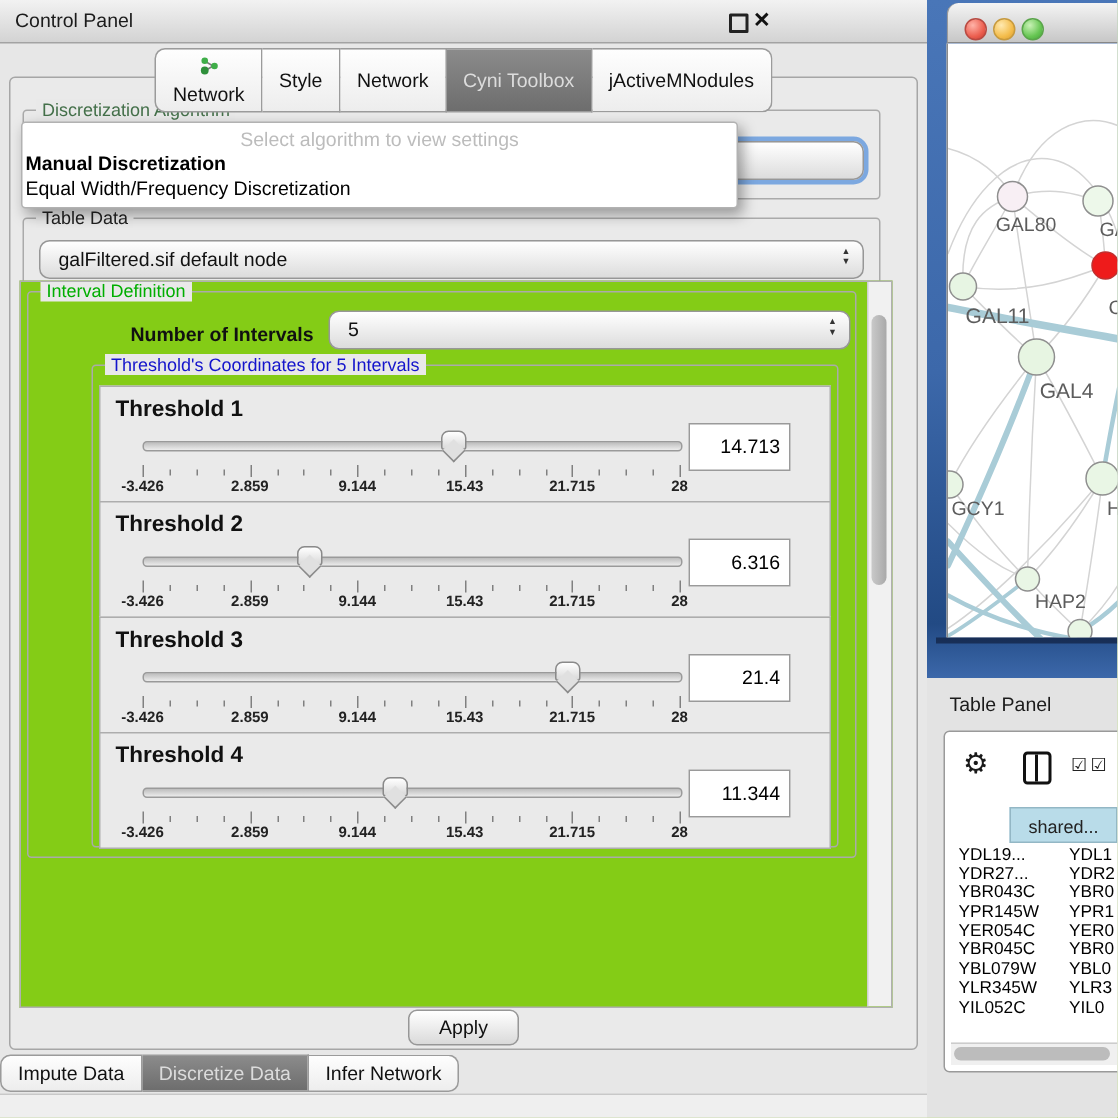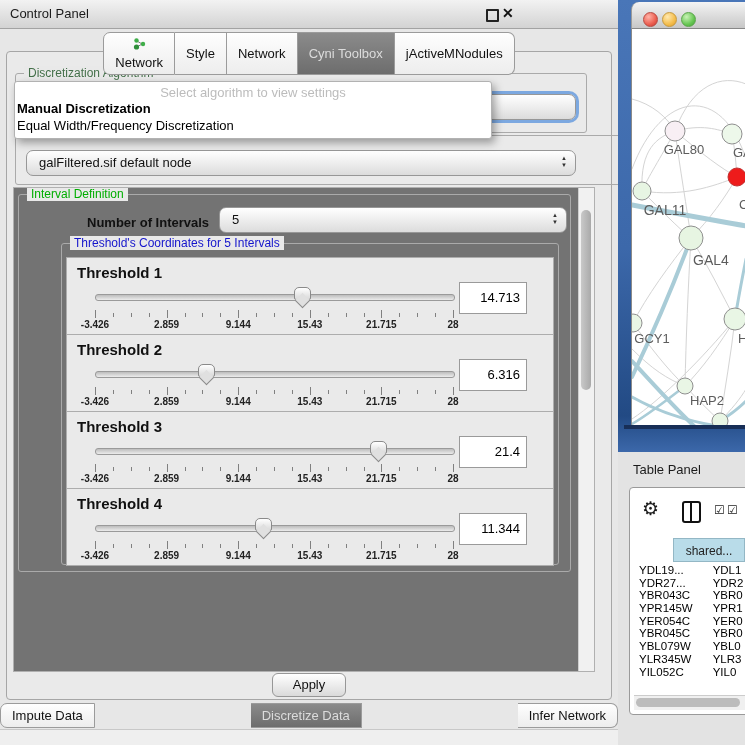--- a/index.html
+++ b/index.html
@@ -29,24 +29,24 @@
   .updown{position:absolute;right:8px;top:4px;display:flex;flex-direction:column;font-size:6px;line-height:7px;color:#333;}
 
   #grp-alg{left:8px;top:21px;width:570px;height:58px;}
   #alg-combo{left:10px;top:20px;width:548px;box-shadow:0 0 0 3px rgba(105,156,222,.85);}
 
   #popup{position:absolute;left:7px;top:29px;width:476px;height:56px;background:#fff;border:1px solid #b2b2b2;border-radius:3px;box-shadow:3px 4px 9px rgba(0,0,0,.35);z-index:50;}
   #popup-hint{text-align:center;color:#bcbcbc;font-size:13px;padding-top:3px;}
   .popup-item{font-size:13px;color:#000;padding:1px 2px 0 2px;line-height:16px;}
   .popup-item.bold{font-weight:bold;}
 
-  #grp-tdata{left:8px;top:83px;width:570px;height:48px;padding-left:44px;}
+  #grp-tdata{left:8px;top:93px;width:570px;height:48px;}
   #tdata-combo{left:10px;top:14px;width:548px;}
 
-  #scrollpane{position:absolute;left:6px;top:135px;width:580px;height:483px;border:1px solid #b0b0b0;background:#737373;overflow:hidden;}
+  #scrollpane{position:absolute;left:6px;top:135px;width:580px;height:483px;border:1px solid #b0b0b0;background:#84cc16;overflow:hidden;}
   #vscroll{position:absolute;right:0;top:0;width:15px;height:100%;background:#f1f1f1;border-left:1px solid #cfcfcf;}
   #vscroll-thumb{position:absolute;left:2px;top:22px;width:10px;height:180px;border-radius:6px;background:linear-gradient(90deg,#c9c9c9,#a9a9a9);}
 
   #grp-interval{left:4px;top:6px;width:551px;height:376px;}
   .grp .grp-label{background:#e9e9e9;}
   #num-label{position:absolute;left:68px;top:20px;font-size:13px;font-weight:bold;color:#111;}
   #num-combo{left:200px;top:12px;width:346px;}
   #grp-thresh{left:42px;top:48px;width:496px;height:320px;}
   #trow-wrap{position:absolute;left:4px;top:14px;right:4px;}
   .trow{position:relative;height:76px;border:1px solid #adadad;margin-top:-1px;background:#eaeaea;}
@@ -64,21 +64,21 @@
   .value-box{position:absolute;right:26px;top:24px;width:60px;height:30px;background:#fff;border:1px solid #9a9a9a;font-size:13px;color:#000;text-align:right;line-height:30px;padding-right:6px;}
 
   #grp-attr{left:4px;top:388px;width:551px;height:150px;}
   #attr-heading{position:absolute;left:30px;top:10px;font-size:13px;font-weight:bold;color:#111;}
   #attr-list{position:absolute;left:36px;top:34px;width:478px;height:80px;background:#fff;border:1px solid #bbb;overflow:hidden;}
   .attr-item{font-size:13px;color:#111;padding-left:16px;line-height:17px;}
   #attr-scroll{position:absolute;right:3px;top:3px;width:10px;height:46px;border-radius:5px;background:#b2b2b2;}
 
   #apply-btn{position:absolute;left:50%;transform:translateX(-50%);top:621px;width:72px;height:22px;background:linear-gradient(#ffffff,#dadada);border:1px solid #979797;border-radius:6px;font-size:13px;color:#111;text-align:center;line-height:21px;}
 
-  #cp-bottom-tabs{position:absolute;left:0;top:703px;width:618px;display:flex;justify-content:space-between;}
+  #cp-bottom-tabs{position:absolute;left:0;top:703px;width:618px;display:flex;justify-content:flex-start;}
   #cp-bottom-strip{position:absolute;left:0;top:729px;width:618px;height:16px;background:#efefef;border-top:1px solid #c8c8c8;}
 
   
   #net-bg{position:absolute;left:618px;top:0;width:127px;height:452px;background:linear-gradient(180deg,#4976b8 0%,#3c68aa 55%,#224a84 92%,#3c68aa 100%);}
   #net-titlebar{position:absolute;left:631px;top:2px;width:114px;height:26px;background:linear-gradient(#f4f4f4,#c7c7c7);border-bottom:1px solid #878787;border-left:1px solid #9a9a9a;border-radius:8px 0 0 0;}
   .light{position:absolute;top:10px;width:13px;height:13px;border-radius:50%;}
   #light-red{left:11px;background:radial-gradient(circle at 35% 30%,#ffb3a8,#ec5f50 60%,#c33a30);border:1px solid #b84a42;}
   #light-yellow{left:30px;background:radial-gradient(circle at 35% 30%,#ffe9b0,#f4bd4c 60%,#d99b2e);border:1px solid #c79a3e;}
   #light-green{left:49px;background:radial-gradient(circle at 35% 30%,#c9f2b6,#67c653 60%,#43a238);border:1px solid #5aa54a;}
   #net-canvas{position:absolute;left:631px;top:29px;width:114px;height:396px;background:#fff;border-left:1px solid #8a8a8a;}

